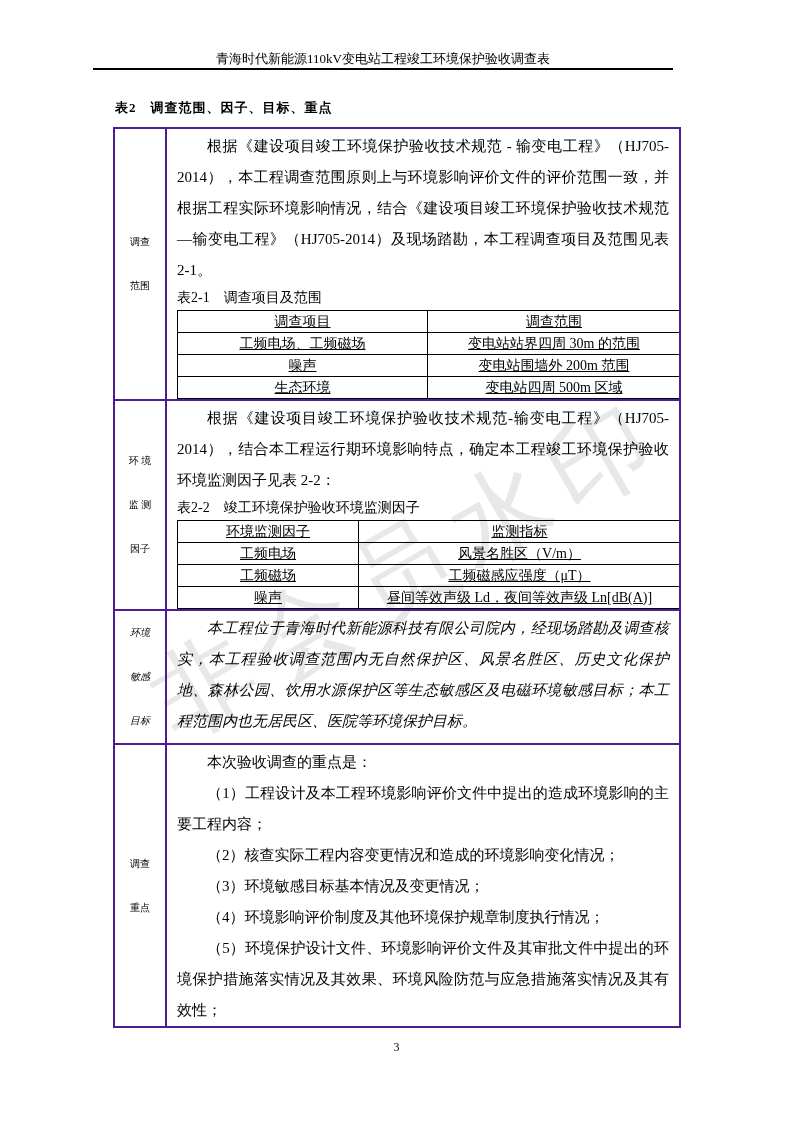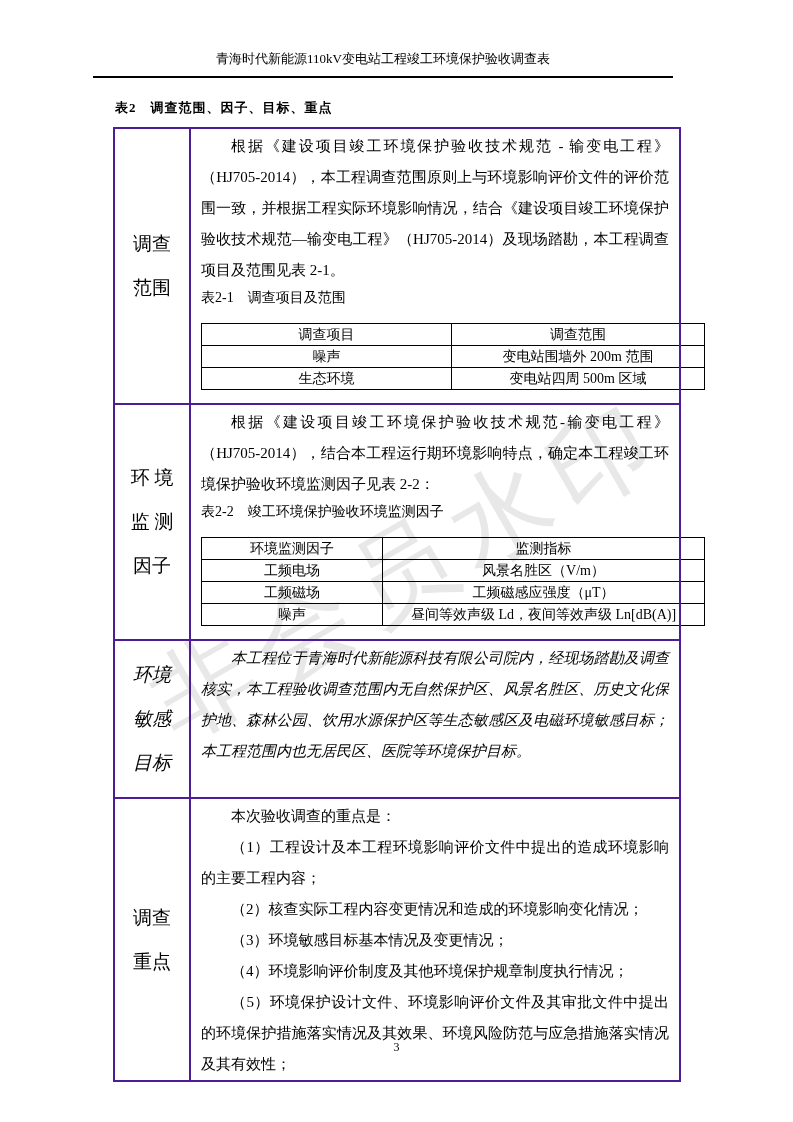--- a/index.html
+++ b/index.html
@@ -29,21 +29,21 @@
   }
   .content { position: relative; z-index: 1; }
   .doc-header {
     position: absolute;
     top: 50px;
     left: 93px;
     width: 580px;
     text-align: center;
     font-size: 13px;
     line-height: 18px;
-    padding-bottom: 8px;
+    padding-bottom: 0;
     border-bottom: 2px solid #000;
   }
   .section-title {
     position: absolute;
     top: 99px;
     left: 115px;
     font-size: 13px;
     font-weight: bold;
     letter-spacing: 1px;
   }
@@ -53,22 +53,22 @@
     left: 113px;
     width: 568px;
     border-collapse: collapse;
     table-layout: fixed;
   }
   table.main > tbody > tr > td { border: 2px solid #4c1d95; }
   td.lbl {
     width: 50px;
     text-align: center;
     vertical-align: middle;
-    font-size: 19px;
-    padding: 12px;
+    font-size: 10px;
+    padding: 0;
   }
   td.lbl div { line-height: 44px; white-space: pre; }
   td.cnt {
     vertical-align: top;
     padding: 2px 10px 0 10px;
     font-size: 15px;
   }
   .r1 { height: 266px; }
   .r2 { height: 203px; }
   .r3 { height: 126px; font-style: italic; }
@@ -81,23 +81,24 @@
     text-indent: 2em;
   }
   .inner-title {
     text-align: left;
     font-size: 14px;
     line-height: 24px;
     white-space: pre;
   }
   table.inner {
     width: 503px;
-    margin: 13px auto;
+    margin: 0 auto;
     border-collapse: collapse;
     table-layout: fixed;
+    text-decoration: underline;
   }
   table.inner td {
     border: 1px solid #000;
     height: 21px;
     line-height: 21px;
     text-align: center;
     font-size: 14px;
     padding: 0 2px;
     overflow: hidden;
     white-space: nowrap;
@@ -142,20 +143,24 @@
               <colgroup>
                   <col class="c50a">
                   <col class="c50b">
                 </colgroup>
               <tbody>
                 <tr>
                   <td>调查项目</td>
                   <td>调查范围</td>
                 </tr>
                 <tr>
+                  <td>工频电场、工频磁场</td>
+                  <td>变电站站界四周 30m 的范围</td>
+                </tr>
+                <tr>
                   <td>噪声</td>
                   <td>变电站围墙外 200m 范围</td>
                 </tr>
                 <tr>
                   <td>生态环境</td>
                   <td>变电站四周 500m 区域</td>
                 </tr>
               </tbody>
             </table>
           </td>

